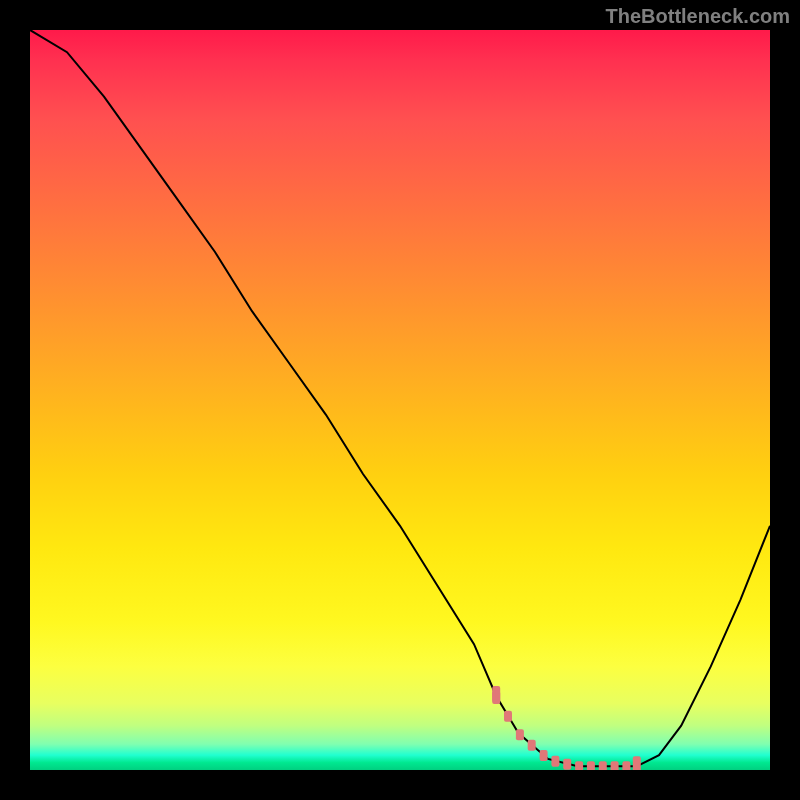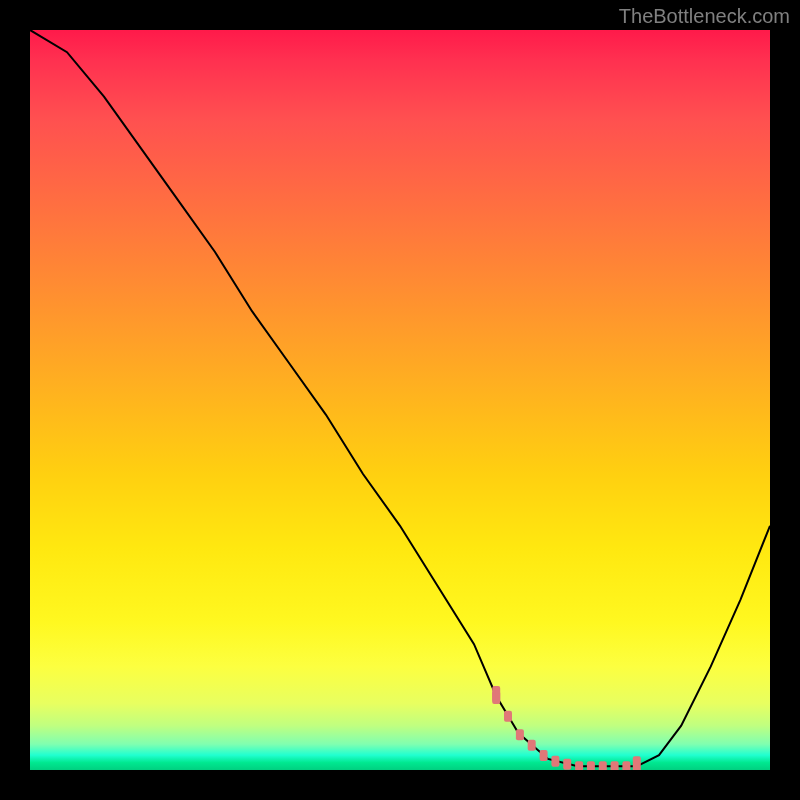--- a/index.html
+++ b/index.html
@@ -9,21 +9,21 @@
     background: #000;
     position: relative;
     font-family: Arial, sans-serif;
   }
   .watermark {
     position: absolute;
     top: 5px;
     right: 10px;
     color: #808080;
     font-size: 20px;
-    font-weight: 400;
+    font-weight: 700;
     z-index: 10;
   }
   .plot-area {
     position: absolute;
     left: 30px;
     top: 30px;
     width: 740px;
     height: 740px;
     overflow: hidden;
   }

